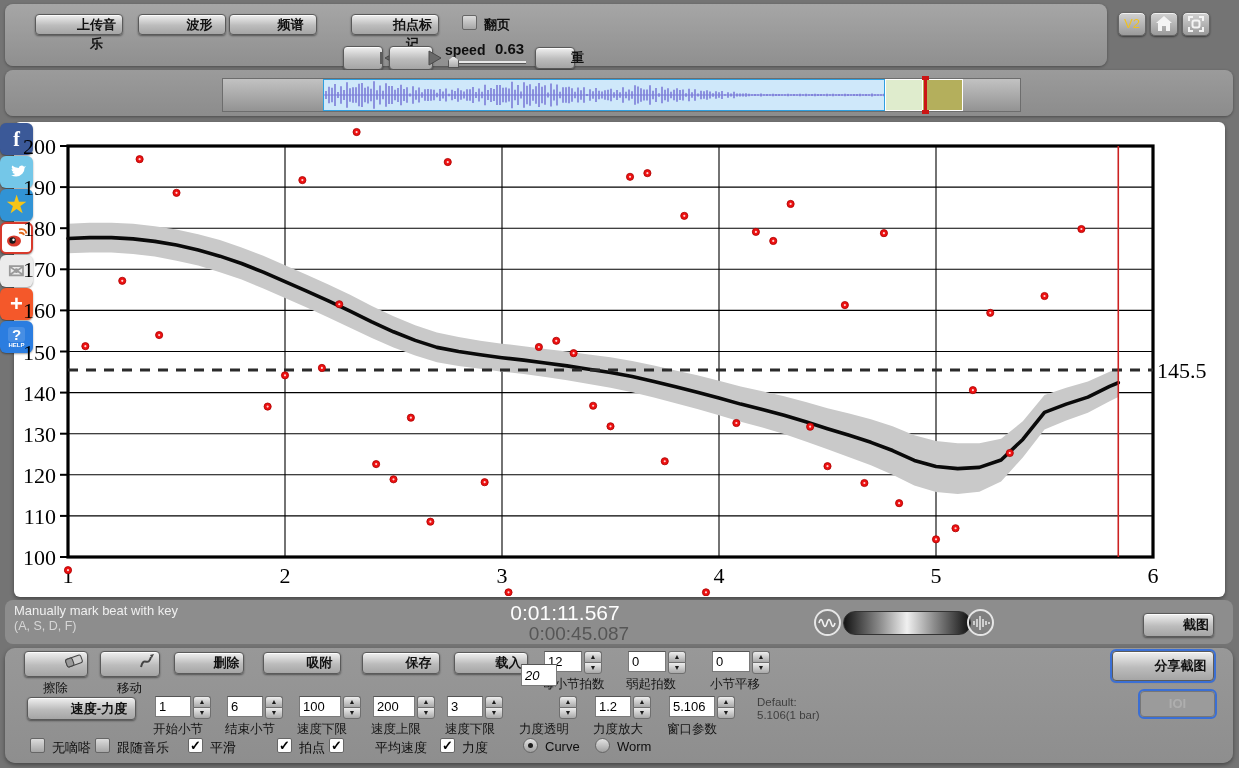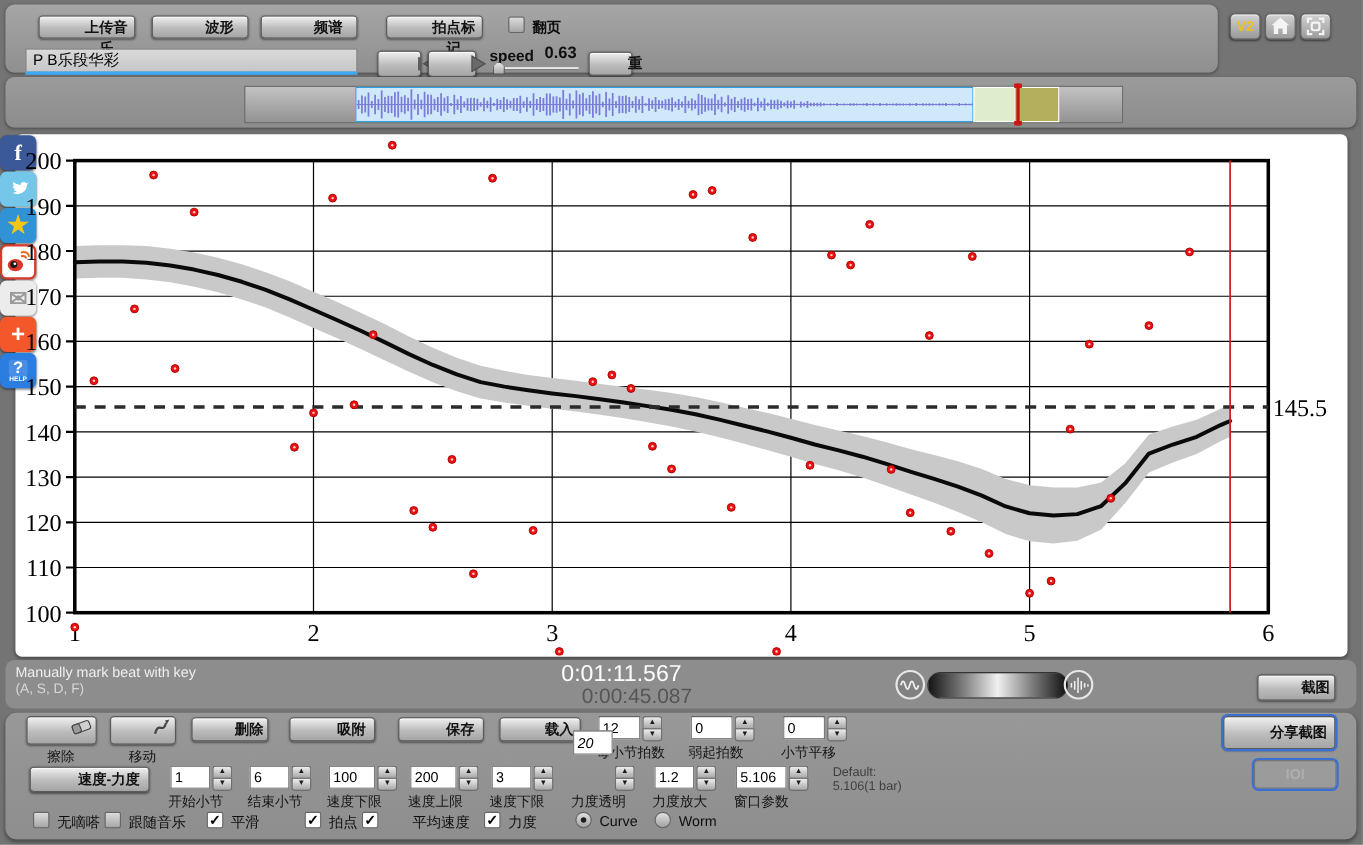--- a/index.html
+++ b/index.html
@@ -47,21 +47,21 @@
            background:#1d1d1d; border-radius:50%; }
   .clabel { position:absolute; font-size:13px; color:#0e0e0e; white-space:nowrap; }
 
   
   .file-input { left:18px; top:40px; width:302px; height:24px;
     background:linear-gradient(#d9d9d9,#c7c7c7); border:1px solid #8a8a8a;
     border-bottom:3px solid #3fa9f5; font-size:14px; color:#000; padding:2px 6px; position:absolute; font-family:inherit; }
   .mini-btn { position:absolute; width:28px; height:24px; border-radius:5px;
     background:linear-gradient(#d2d2d2,#9a9a9a); border:1px solid #666;
     box-shadow:0 1px 2px rgba(0,0,0,.5), inset 0 1px 0 rgba(255,255,255,.7);
-    text-align:center; font-weight:bold; cursor:pointer; }
+    text-align:center; font-weight:normal; cursor:pointer; }
   .speed-track { position:absolute; left:443px; top:57px; width:78px; height:3px;
     background:#e8e8e8; border-bottom:1px solid #555; }
   .speed-thumb { position:absolute; left:443px; top:52px; width:11px; height:12px;
     background:linear-gradient(#e8e8e8,#aaa); border:1px solid #555;
     clip-path:polygon(50% 0,100% 40%,100% 100%,0 100%,0 40%); cursor:pointer; }
 
   
   .wave-track { position:absolute; left:217px; top:8px; width:799px; height:34px;
     background:linear-gradient(#c2c2c2,#939393); border:1px solid #6d6d6d; }
   .wave-sel { position:absolute; left:100px; top:0; width:562px; height:32px;
@@ -103,28 +103,27 @@
     text-align:center; line-height:24px; }
   .note { position:absolute; font-size:11.5px; color:#3f3f3f; line-height:13px; }
 </style>
 </head>
 <body>
 
 <div class="abs panel-top">
   <div id="nav-buttons">
       <div class="gbtn" style="left: 30px; top: 10px; width: 88px; height: 21px;">上传音乐</div>
       <div class="gbtn" style="left: 133px; top: 10px; width: 88px; height: 21px;">波形</div>
-      <div class="gbtn" style="left: 232px; top: 10px; width: 88px; height: 21px;">频谱</div>
+      <div class="gbtn" style="left: 224px; top: 10px; width: 88px; height: 21px;">频谱</div>
       <div class="gbtn" style="left: 346px; top: 10px; width: 88px; height: 21px;">拍点标记</div>
     </div>
 
   <div class="chk-box" style="left:457px; top:11px;"></div>
   <div class="clabel" style="left:479px; top:12px; font-weight:bold;">翻页</div>
 
-  <input class="file-input" value="P B乐段华彩" style="">
 
   <div class="gbtn" style="left:338px; top:42px; width:40px; height:24px;">
     <svg width="20" height="16" viewBox="0 0 20 16" style="margin-top:3px;">
       <rect x="1" y="2" width="3" height="12" fill="#5d5d5d"></rect>
       <polygon points="17,2 6,8 17,14" fill="#6a6a6a" stroke="#4a4a4a"></polygon>
     </svg>
   </div>
   <div class="gbtn" style="left:384px; top:42px; width:44px; height:24px;">
     <svg width="18" height="16" viewBox="0 0 18 16" style="margin-top:3px;">
       <polygon points="4,1 16,8 4,15" fill="#6a6a6a" stroke="#4a4a4a"></polygon>

